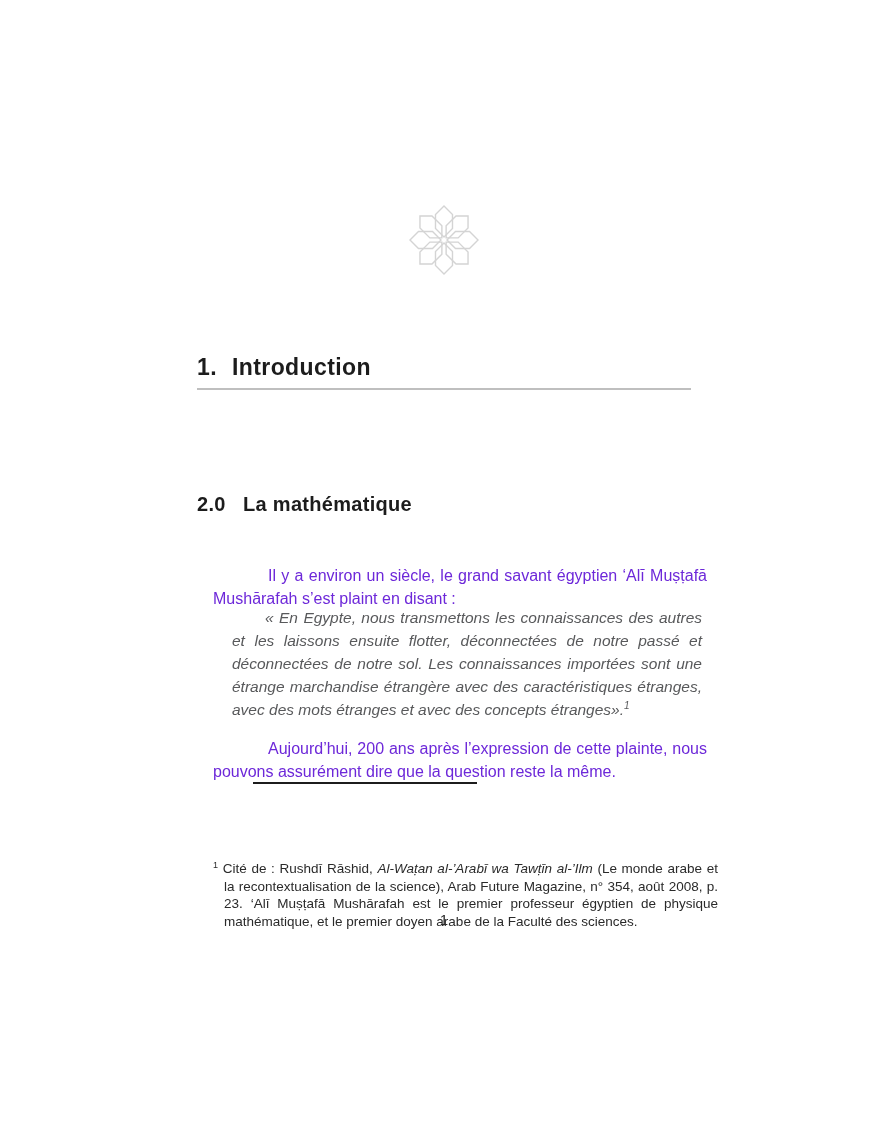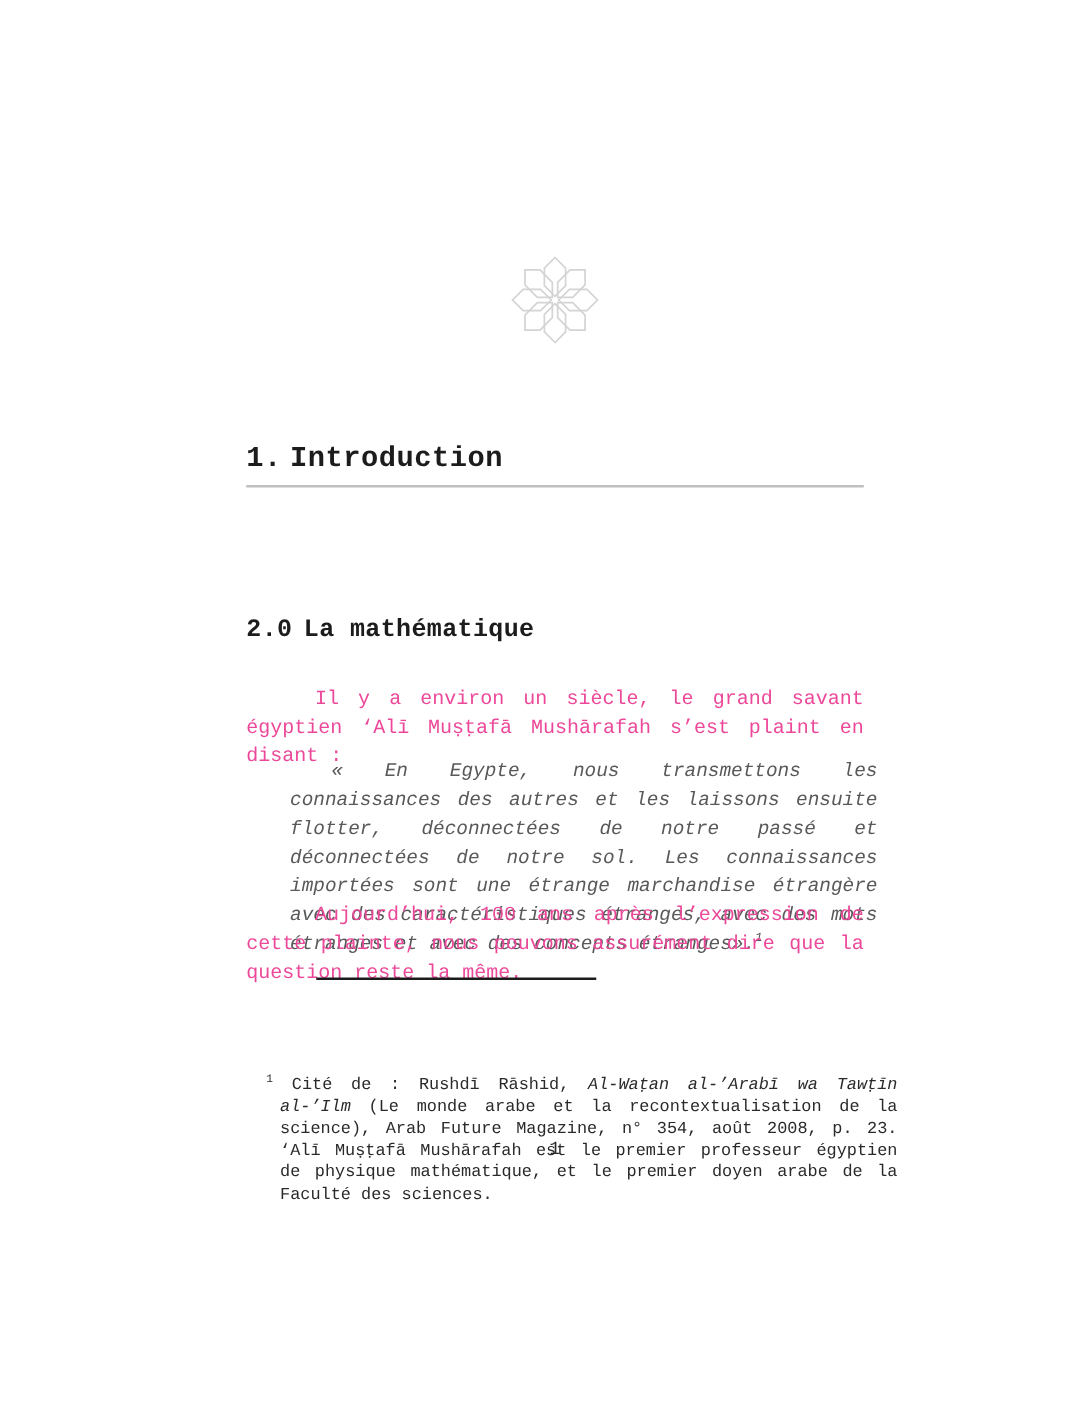--- a/index.html
+++ b/index.html
@@ -1,21 +1,21 @@
 <!DOCTYPE html>
 <html><head>
 <meta charset="utf-8">
 <style>
   html, body { margin: 0; padding: 0; background: #ffffff; }
   .page {
     position: relative;
     width: 778px;
     height: 1131px;
     background: #ffffff;
-    font-family: Liberation Mono, monospace;
+    font-family: Liberation Sans, sans-serif;
     color: #212121;
     overflow: hidden;
   }
 
   .ornament {
     position: absolute;
     left: 408px;
     top: 202px;
     width: 72px;
     height: 76px;
@@ -50,26 +50,26 @@
     font-weight: 700;
     letter-spacing: 0.3px;
     color: #1c1c1c;
   }
   .h2 .num { display: inline-block; width: 46px; }
 
   .body-par {
     position: absolute;
     left: 197px;
     width: 494px;
-    margin: 0;
+    margin: 16px;
     font-size: 16px;
     line-height: 23px;
     text-align: justify;
     text-indent: 55px;
-    color: #ec4899;
+    color: #6d28d9;
   }
   .p1 { top: 548px; }
   .p2 { top: 721px; }
 
   .quote {
     position: absolute;
     left: 220px;
     top: 594px;
     width: 470px;
     margin: 12px;
@@ -143,21 +143,21 @@
   <div class="h1rule"></div>
 
   <div class="h2">
     <span class="num">2.0</span><span>La mathématique</span>
   </div>
 
   <p class="body-par p1">Il y a environ un siècle, le grand savant égyptien ‘Alī Muṣṭafā Mushārafah s’est plaint en disant :</p>
 
   <p class="quote"><span>« En Egypte, nous transmettons les connaissances des autres et les laissons ensuite flotter, déconnectées de notre passé et déconnectées de notre sol. Les connaissances importées sont une étrange marchandise étrangère avec des caractéristiques étranges, avec des mots étranges et avec des concepts étranges».</span><sup>1</sup></p>
 
-  <p class="body-par p2">Aujourd’hui, 100 ans après l’expression de cette plainte, nous pouvons assurément dire que la question reste la même.</p>
+  <p class="body-par p2">Aujourd’hui, 200 ans après l’expression de cette plainte, nous pouvons assurément dire que la question reste la même.</p>
 
   <div class="fnrule"></div>
 
   <p class="footnote"><sup>1</sup><span> Cité de : Rushdī Rāshid, </span><span class="title">Al-Waṭan al-’Arabī wa Tawṭīn al-’Ilm</span><span> (Le monde arabe et la recontextualisation de la science), Arab Future Magazine, n° 354, août 2008, p. 23. ‘Alī Muṣṭafā Mushārafah est le premier professeur égyptien de physique mathématique, et le premier doyen arabe de la Faculté des sciences.</span></p>
 
   <div class="pagenum">1</div>
 
 </div>
 
 </body></html>

